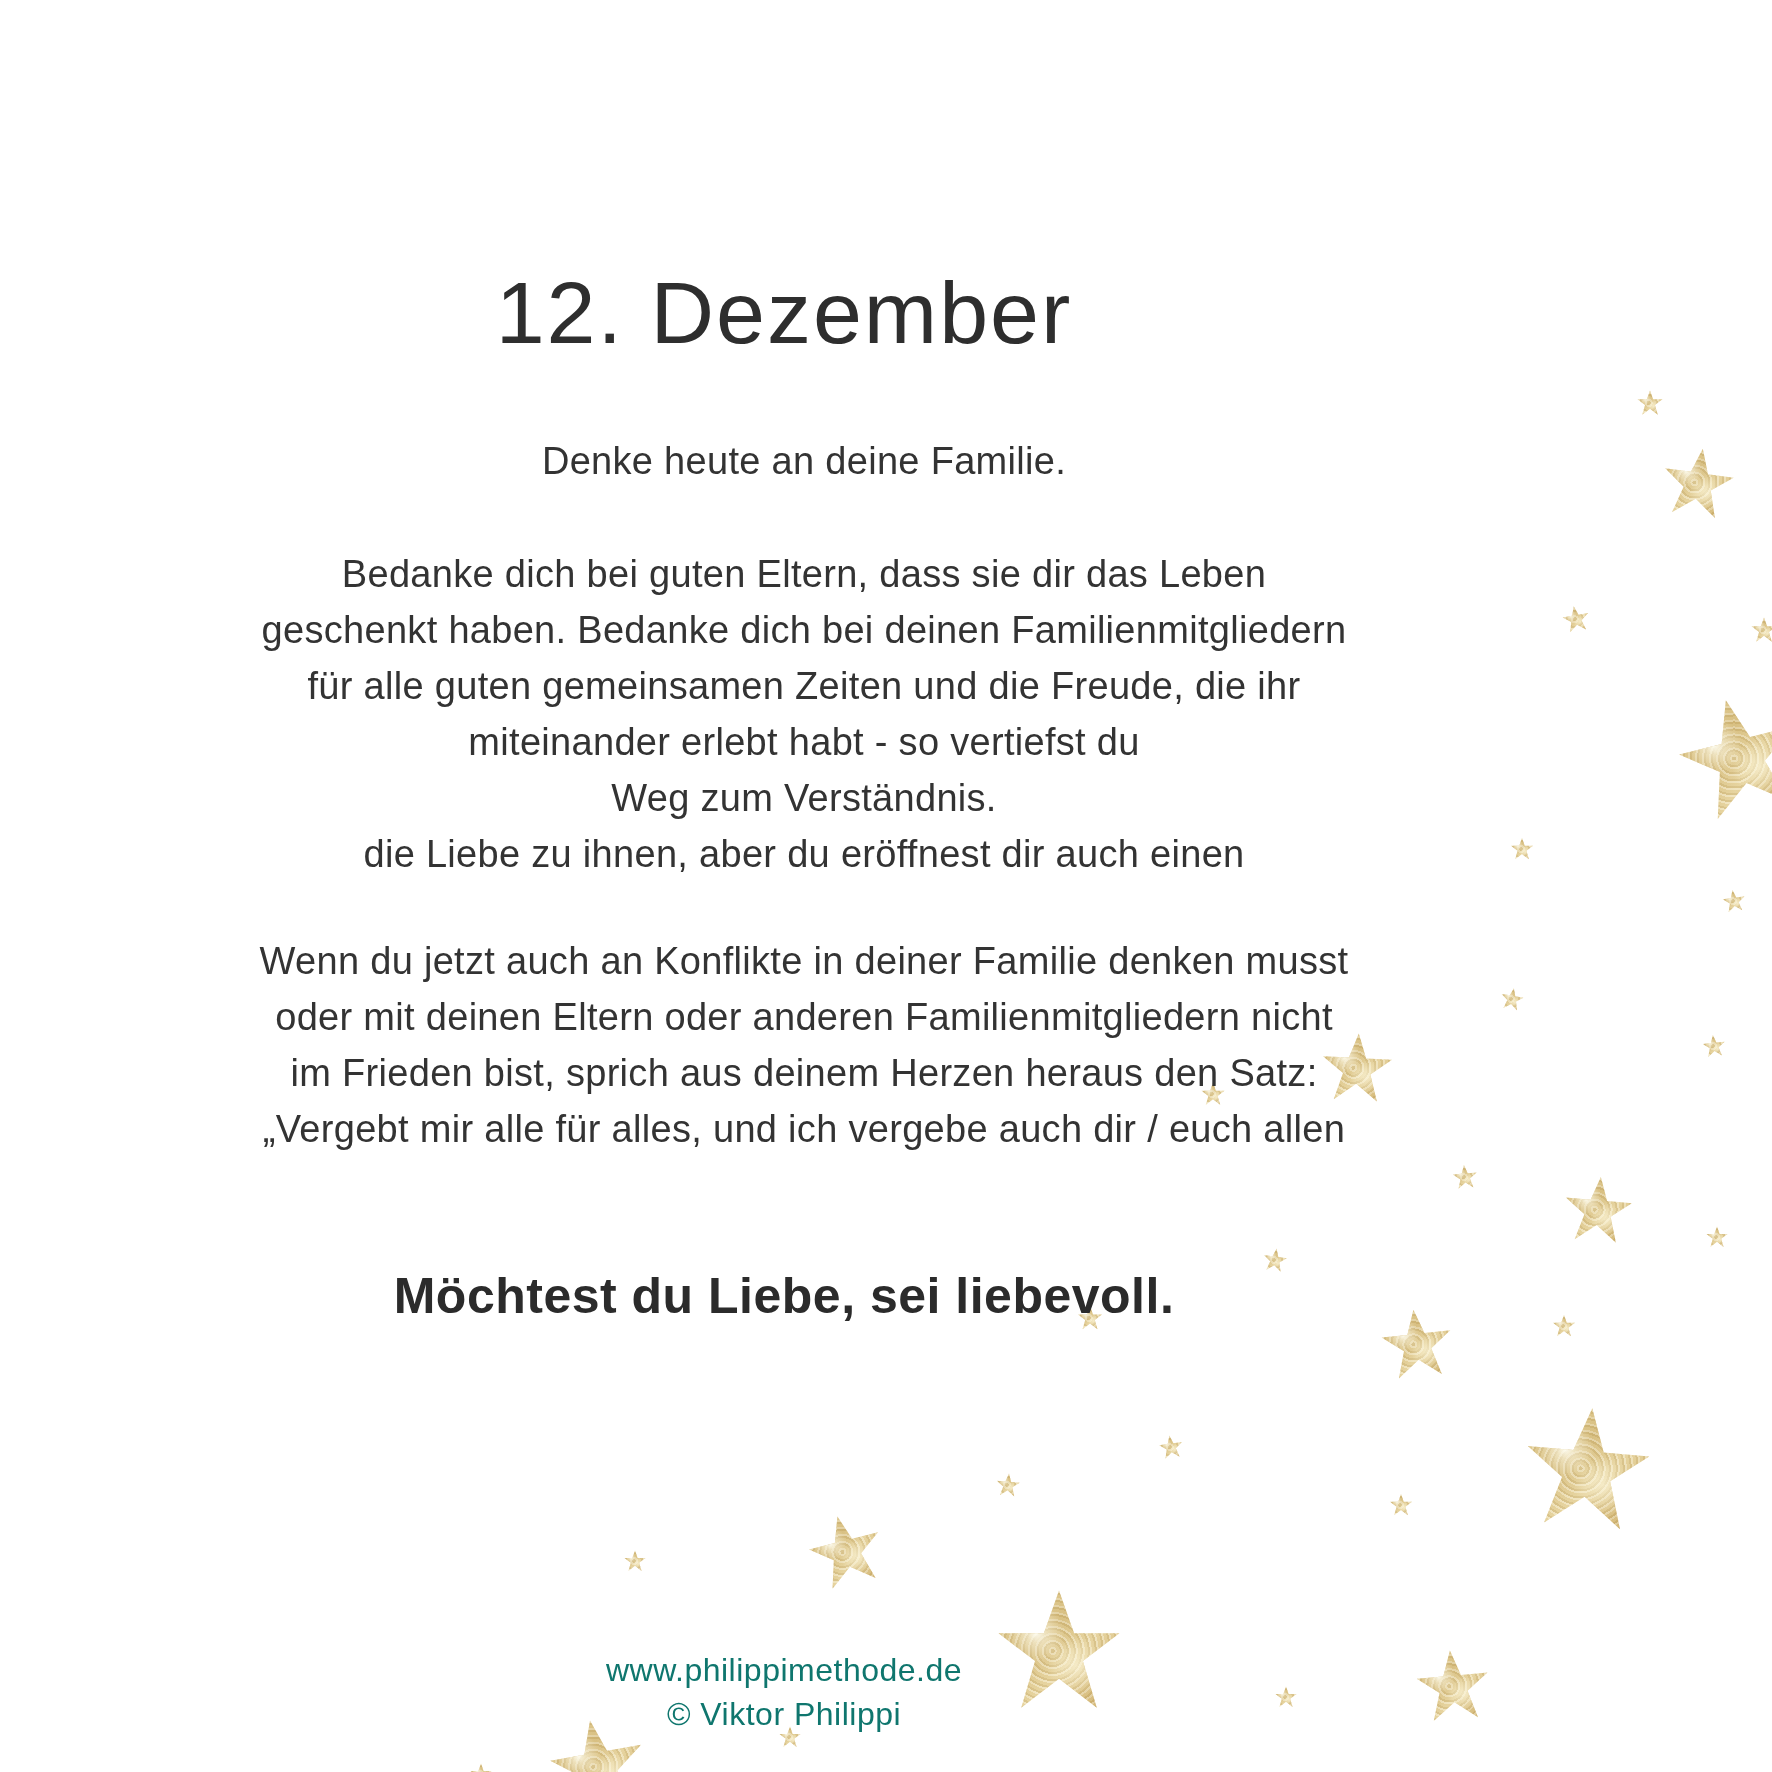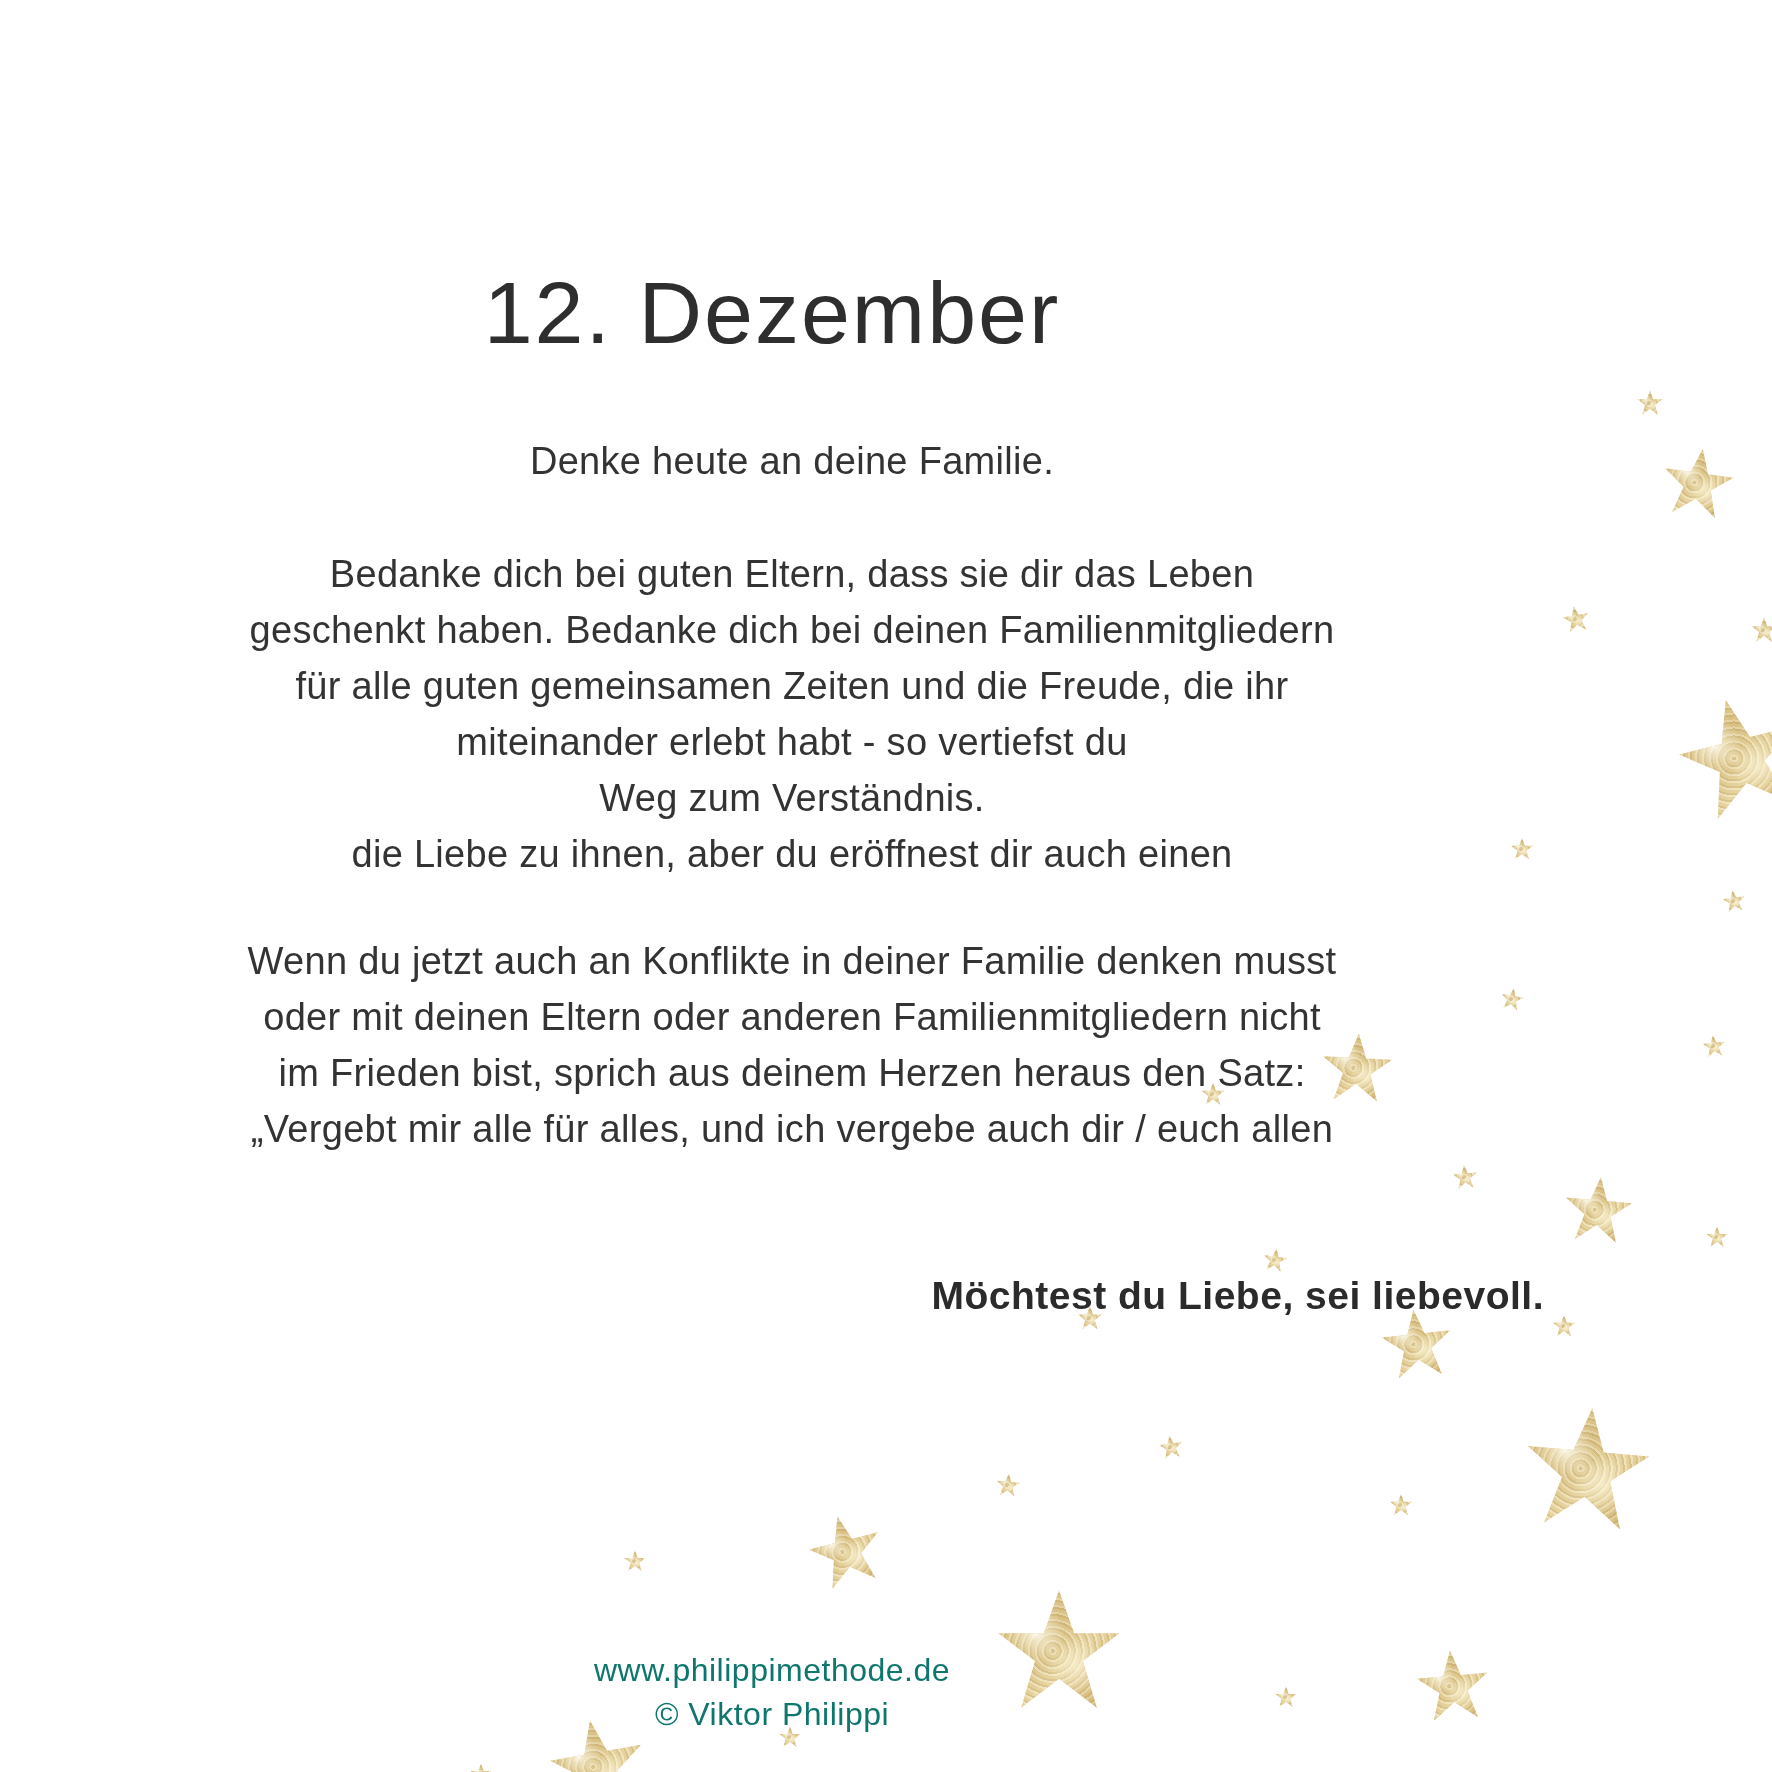--- a/index.html
+++ b/index.html
@@ -19,47 +19,46 @@
     position: absolute;
     clip-path: polygon(50% 2%, 62% 36%, 98% 36%, 69% 58%, 80% 95%, 50% 72%, 20% 95%, 31% 58%, 2% 36%, 38% 36%);
     background:
       radial-gradient(circle at 32% 36%, rgba(255,254,243,0.95) 0%, rgba(255,252,235,0.55) 8%, rgba(255,252,235,0) 24%),
       radial-gradient(circle at 64% 62%, rgba(255,250,225,0.65) 0%, rgba(255,250,225,0) 26%),
       repeating-radial-gradient(circle at 45% 50%, rgba(178,145,74,0.30) 0 2px, rgba(255,255,255,0.25) 2px 4px, rgba(214,188,126,0.25) 4px 7px),
       linear-gradient(135deg, var(--gold-light) 0%, var(--gold-mid) 38%, var(--gold-light) 58%, var(--gold-dark) 100%);
   }
 
   
-  .textcol { position: absolute; left: 0; width: 1544px; text-align: center; z-index: 2; }
+  .textcol { position: absolute; left: 12px; width: 1544px; text-align: center; z-index: 2; }
 
   .title {
     top: 258px;
     margin: 0;
     font-size: 88px;
     font-weight: 400;
     letter-spacing: 2px;
     color: #2e2e2e;
     line-height: 110px;
   }
 
   .para { font-size: 38px; letter-spacing: 0.3px; margin-left: 20px; }
   .para .line { line-height: 56px; white-space: nowrap; }
 
   .p1 { top: 433px; }
   .p2 { top: 546px; }
   .p3 { top: 933px; }
 
   .bold-line {
     top: 1268px;
-    font-size: 39px;
+    font-size: 50px;
     font-weight: 700;
     letter-spacing: 0.5px;
     line-height: 56px;
     color: #2b2b2b;
-    text-align: right;
   }
 
   .footer { top: 1648px; font-size: 32px; color: #0f766e; letter-spacing: 0.5px; }
   .footer .line { line-height: 44px; }
 </style>
 </head>
 <body>
 
 <div class="canvas">
 

